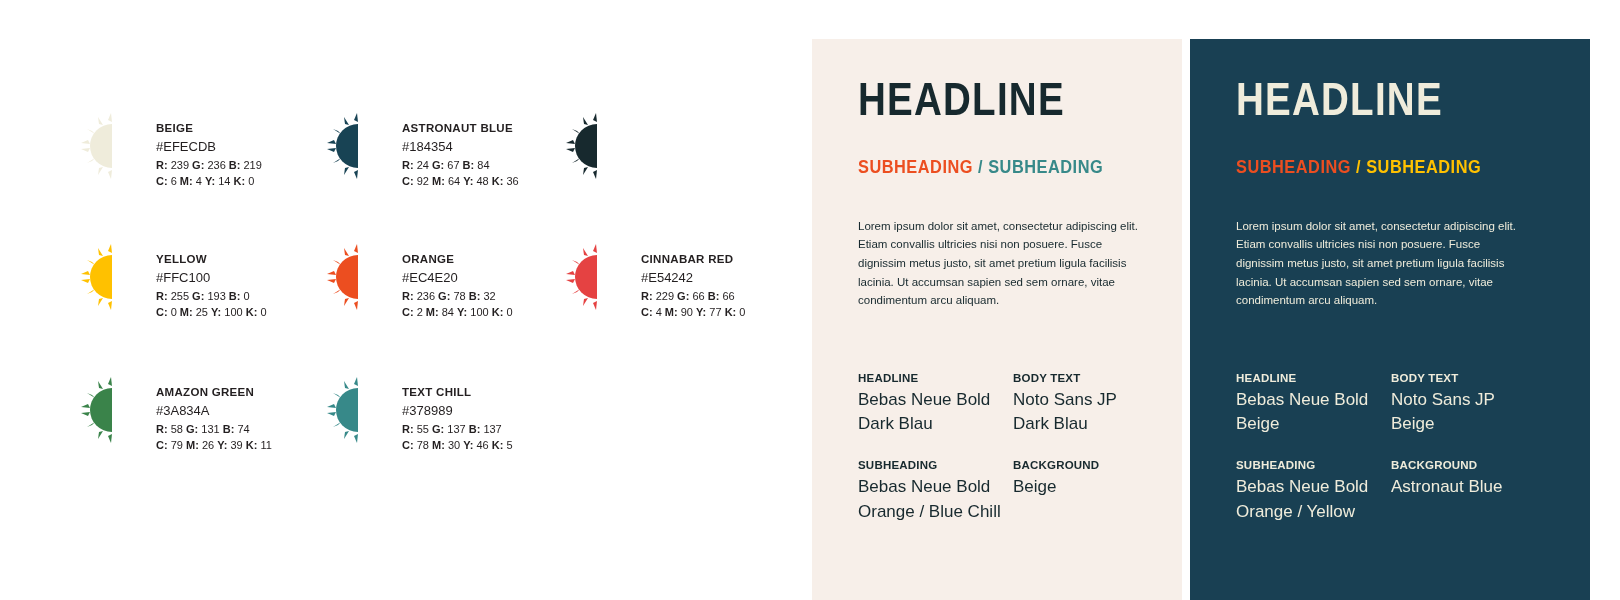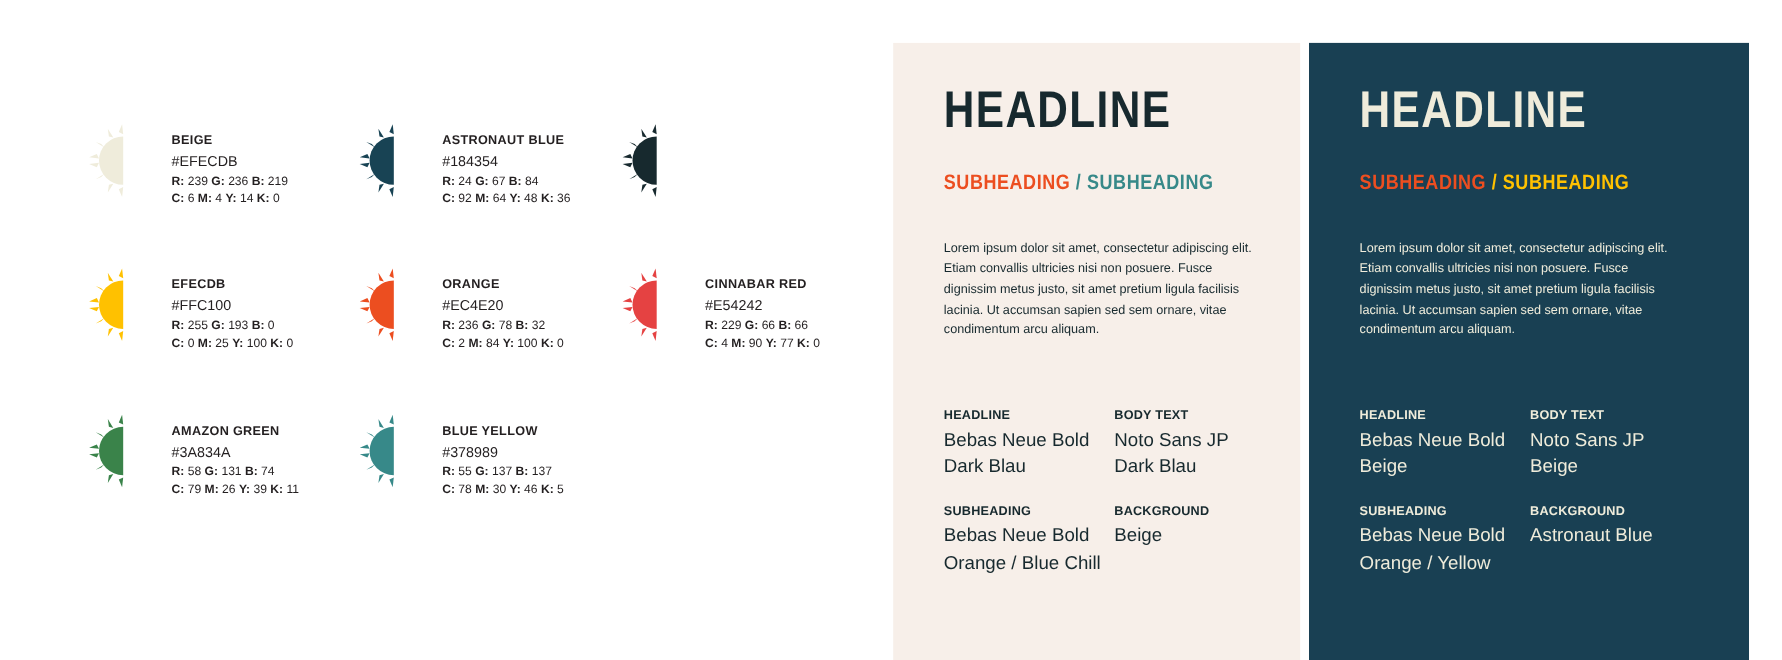--- a/index.html
+++ b/index.html
@@ -229,21 +229,21 @@
             <path d="M14 21 l3 3 l-8 -5 z" fill="#FFC100"></path>
             <path d="M10 30 l2 4 l-9 -1 z" fill="#FFC100"></path>
             <path d="M10 42 l2 -4 l-9 1 z" fill="#FFC100"></path>
             <path d="M14 51 l3 -3 l-8 5 z" fill="#FFC100"></path>
             <path d="M21 58 l4 -1 l-5 8 z" fill="#FFC100"></path>
             <path d="M30 62 l4 -2 l-1 9 z" fill="#FFC100"></path>
           </g>
         </svg>
       </div>
       <div class="swatch-info">
-        <div class="swatch-name">EFECDB</div>
+        <div class="swatch-name">YELLOW</div>
         <div class="swatch-hex">#FFC100</div>
         <div class="swatch-rgb"><b>R:</b> <span>255</span> <b>G:</b> <span>193</span> <b>B:</b> <span>0</span></div>
         <div class="swatch-cmyk"><b>C:</b> <span>0</span> <b>M:</b> <span>25</span> <b>Y:</b> <span>100</span> <b>K:</b> <span>0</span></div>
       </div>
     </div>
 
     <div class="swatch">
       <div class="sun-wrap">
         <svg width="68" height="72" viewBox="0 0 68 72">
           <g>
@@ -325,21 +325,21 @@
             <path d="M14 21 l3 3 l-8 -5 z" fill="#378989"></path>
             <path d="M10 30 l2 4 l-9 -1 z" fill="#378989"></path>
             <path d="M10 42 l2 -4 l-9 1 z" fill="#378989"></path>
             <path d="M14 51 l3 -3 l-8 5 z" fill="#378989"></path>
             <path d="M21 58 l4 -1 l-5 8 z" fill="#378989"></path>
             <path d="M30 62 l4 -2 l-1 9 z" fill="#378989"></path>
           </g>
         </svg>
       </div>
       <div class="swatch-info">
-        <div class="swatch-name">BLUE YELLOW</div>
+        <div class="swatch-name">TEXT CHILL</div>
         <div class="swatch-hex">#378989</div>
         <div class="swatch-rgb"><b>R:</b> <span>55</span> <b>G:</b> <span>137</span> <b>B:</b> <span>137</span></div>
         <div class="swatch-cmyk"><b>C:</b> <span>78</span> <b>M:</b> <span>30</span> <b>Y:</b> <span>46</span> <b>K:</b> <span>5</span></div>
       </div>
     </div>
 
     <div></div>
   </div>
 </div>
 

